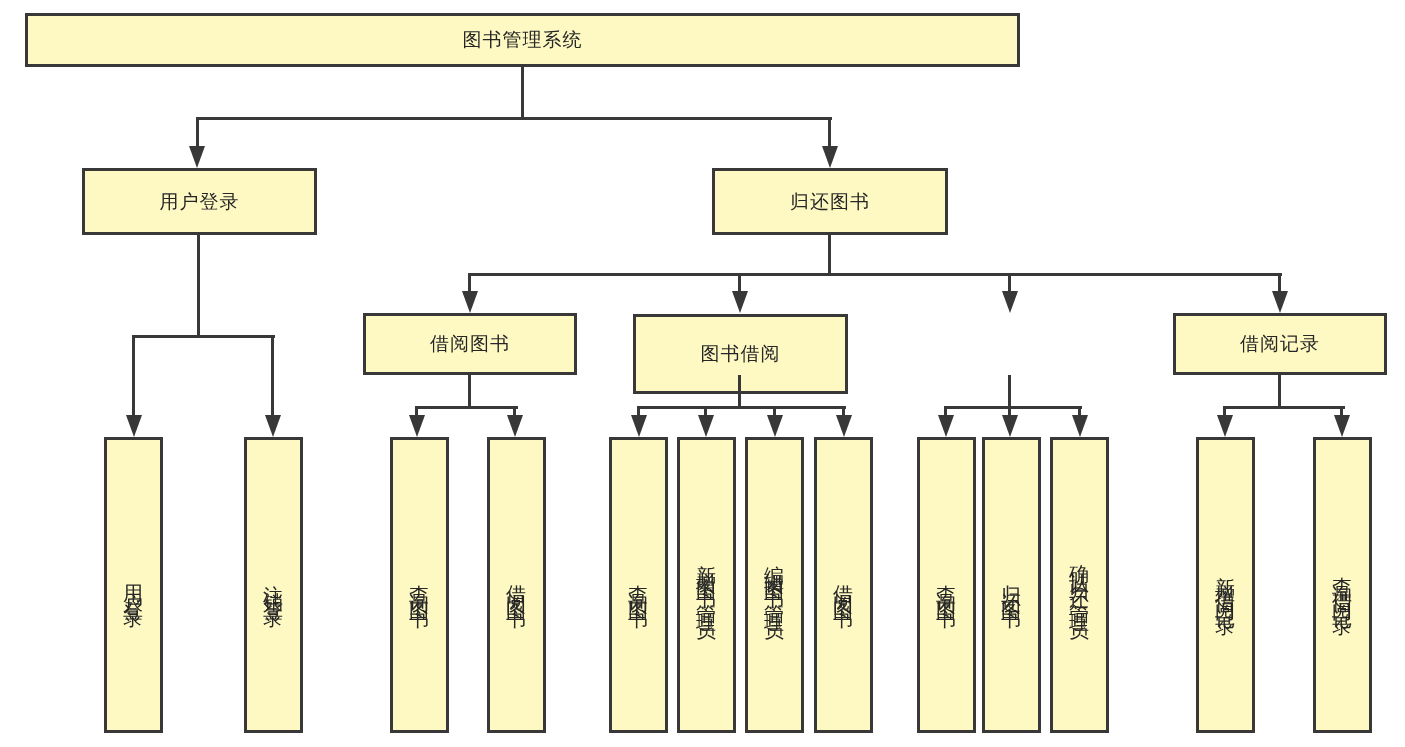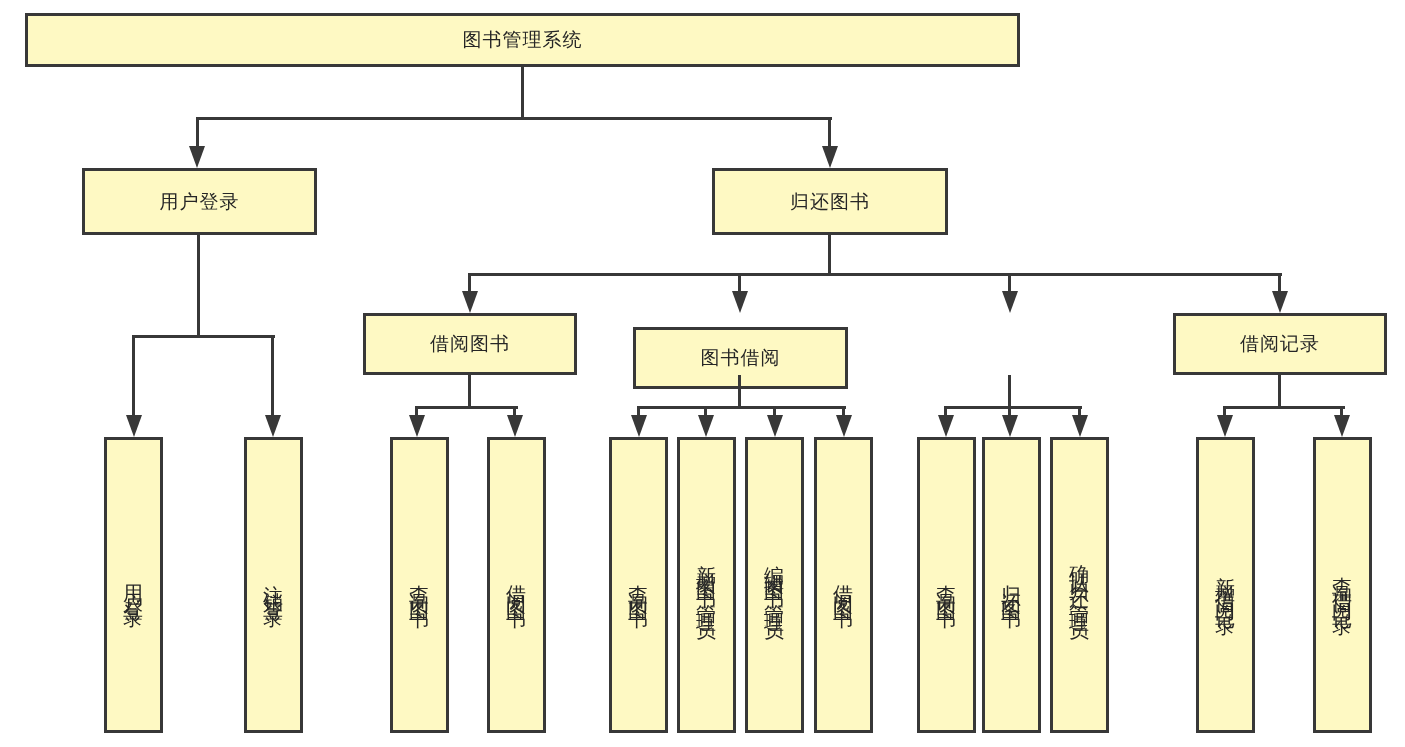--- a/index.html
+++ b/index.html
@@ -82,21 +82,21 @@
   <div class="l" style="left:468px; top:273px; width:3px; height:20px;"></div>
   <div class="arrow" style="left:462px; top:291px;"></div>
   <div class="l" style="left:738px; top:273px; width:3px; height:20px;"></div>
   <div class="arrow" style="left:732px; top:291px;"></div>
   <div class="l" style="left:1008px; top:273px; width:3px; height:20px;"></div>
   <div class="arrow" style="left:1002px; top:291px;"></div>
   <div class="l" style="left:1278px; top:273px; width:3px; height:20px;"></div>
   <div class="arrow" style="left:1272px; top:291px;"></div>
 
   <div class="box" style="left:363px; top:313px; width:214px; height:62px;">借阅图书</div>
-  <div class="box" style="left:633px; top:327px; width:215px; height:62px;">图书借阅</div>
+  <div class="box" style="left:633px; top:314px; width:215px; height:80px;">图书借阅</div>
   <div class="box" style="left:1173px; top:313px; width:214px; height:62px;">借阅记录</div>
 
   <div class="l" style="left:468px; top:375px; width:3px; height:33px;"></div>
   <div class="l" style="left:415px; top:406px; width:103px; height:3px;"></div>
   <div class="l" style="left:415px; top:406px; width:3px; height:12px;"></div>
   <div class="arrow" style="left:409px; top:415px;"></div>
   <div class="l" style="left:513px; top:406px; width:3px; height:12px;"></div>
   <div class="arrow" style="left:507px; top:415px;"></div>
 
   <div class="l" style="left:738px; top:375px; width:3px; height:33px;"></div>

